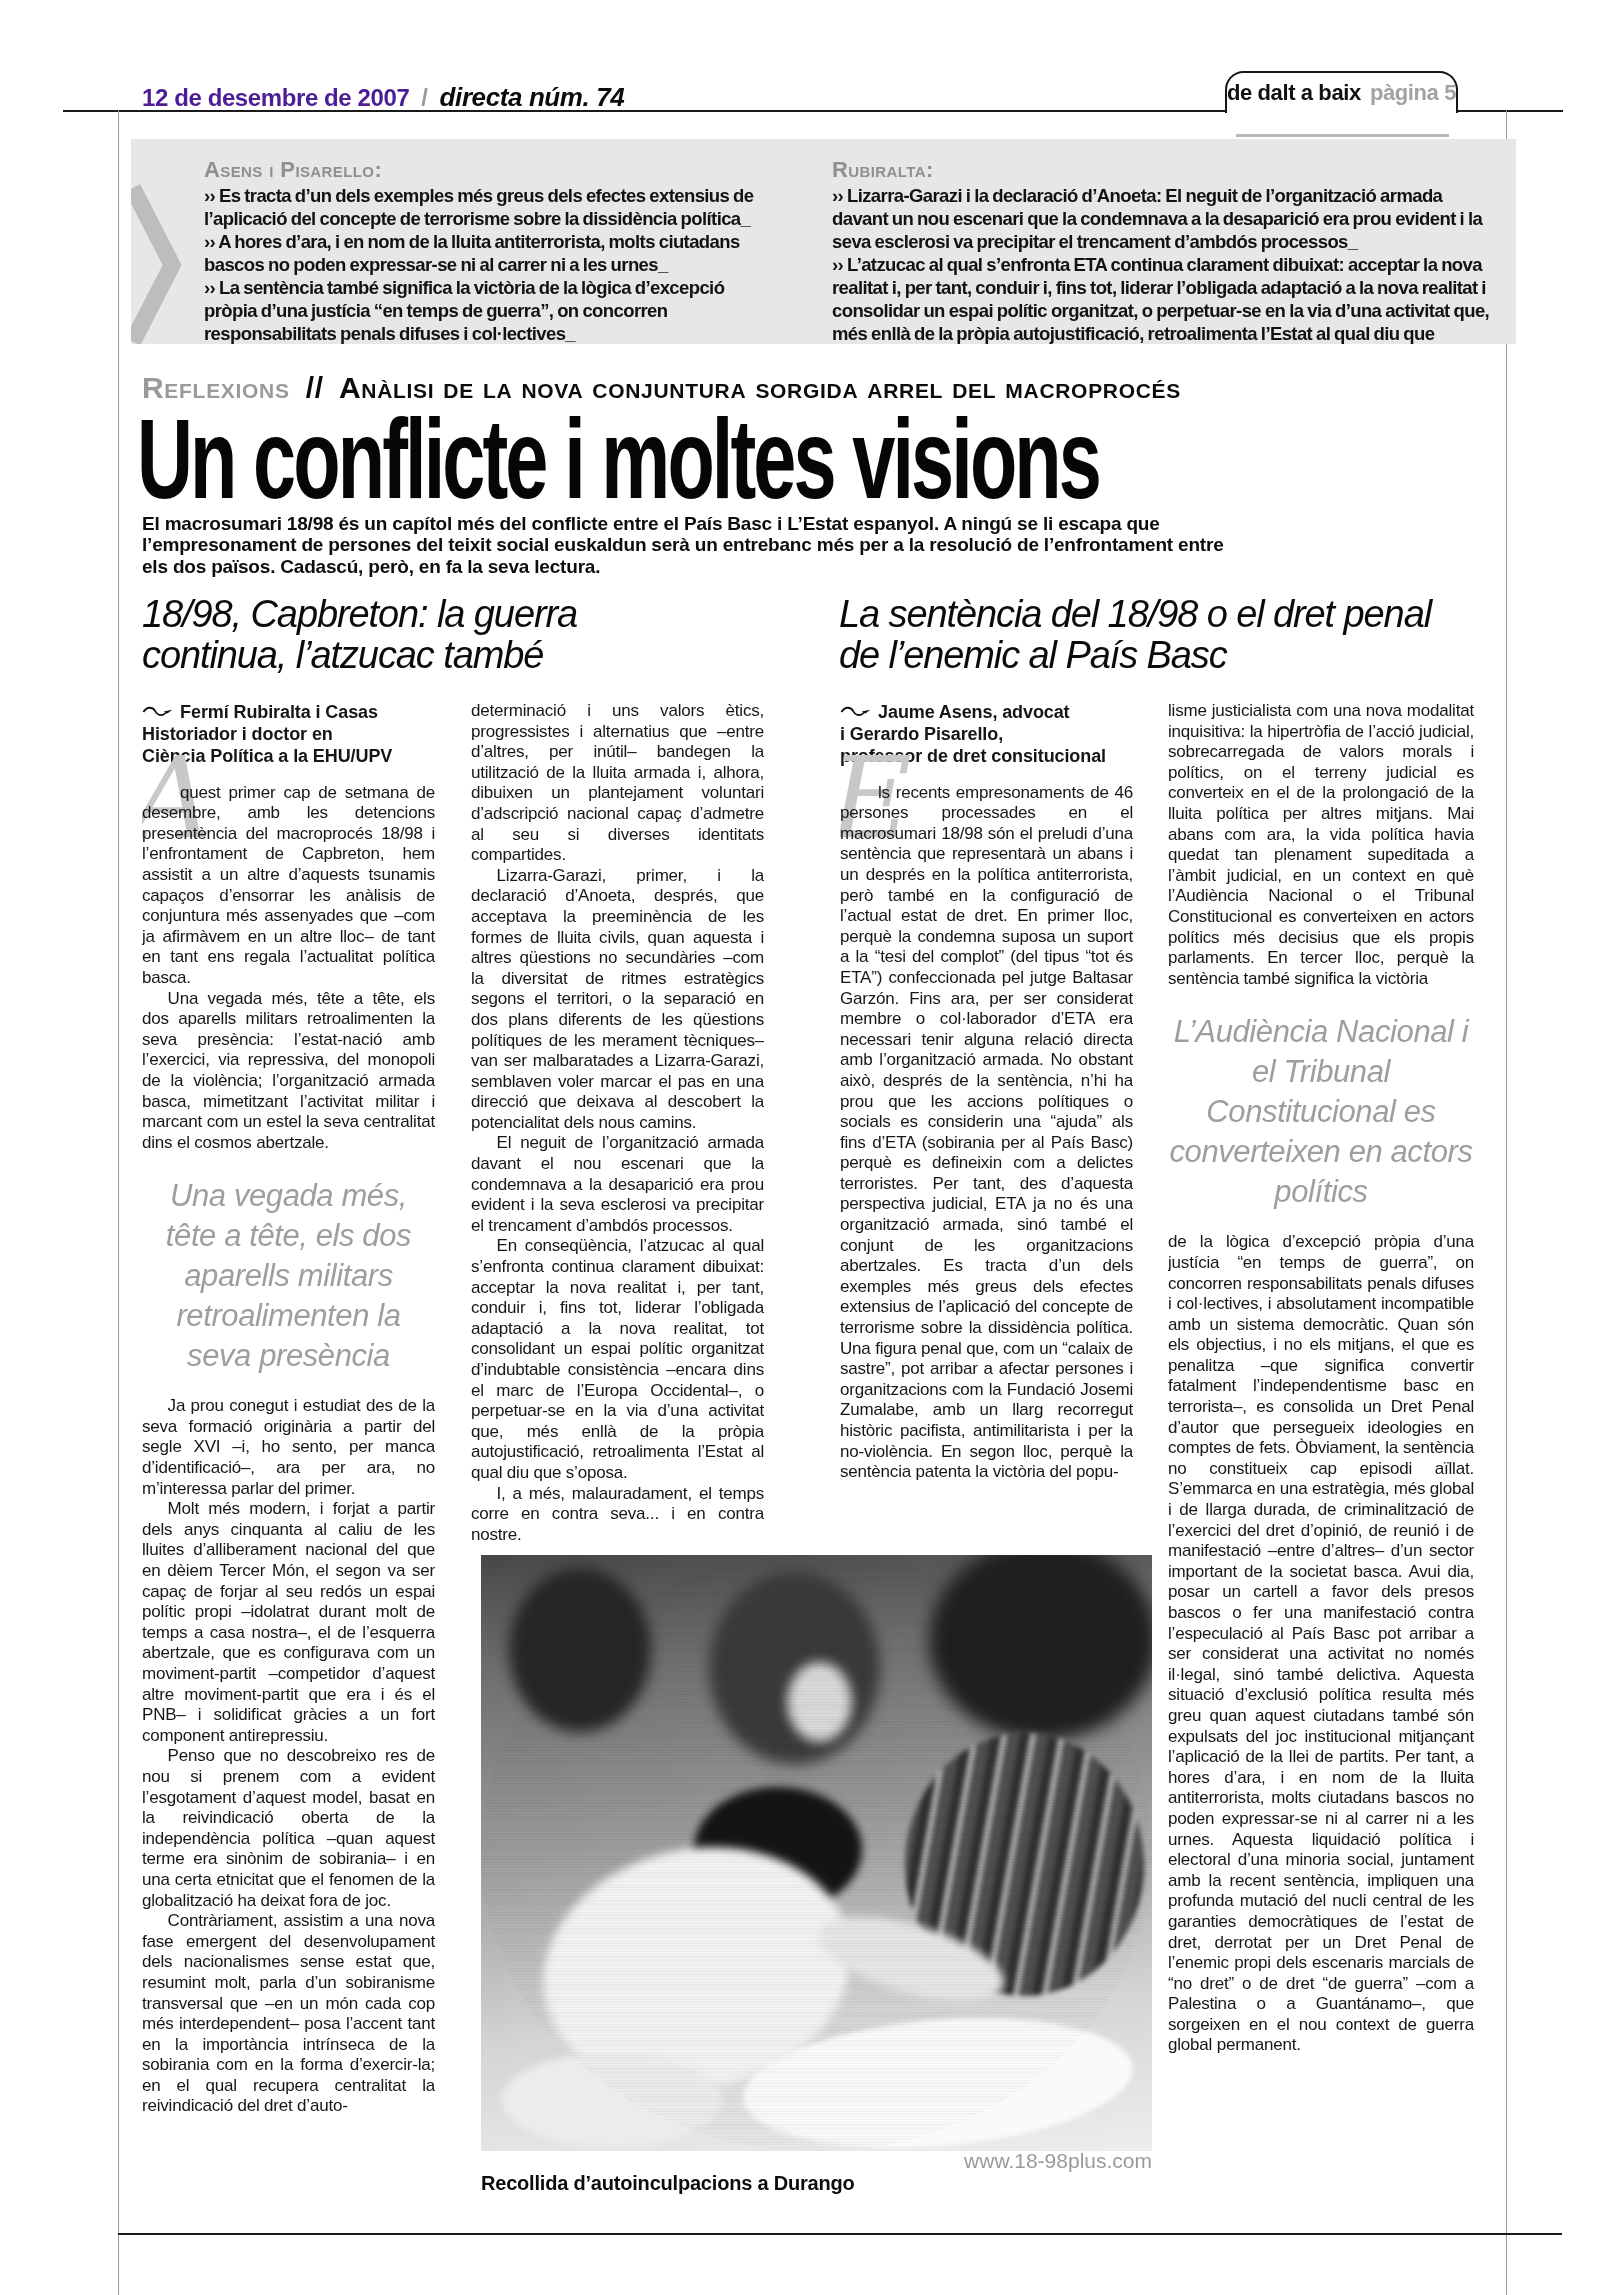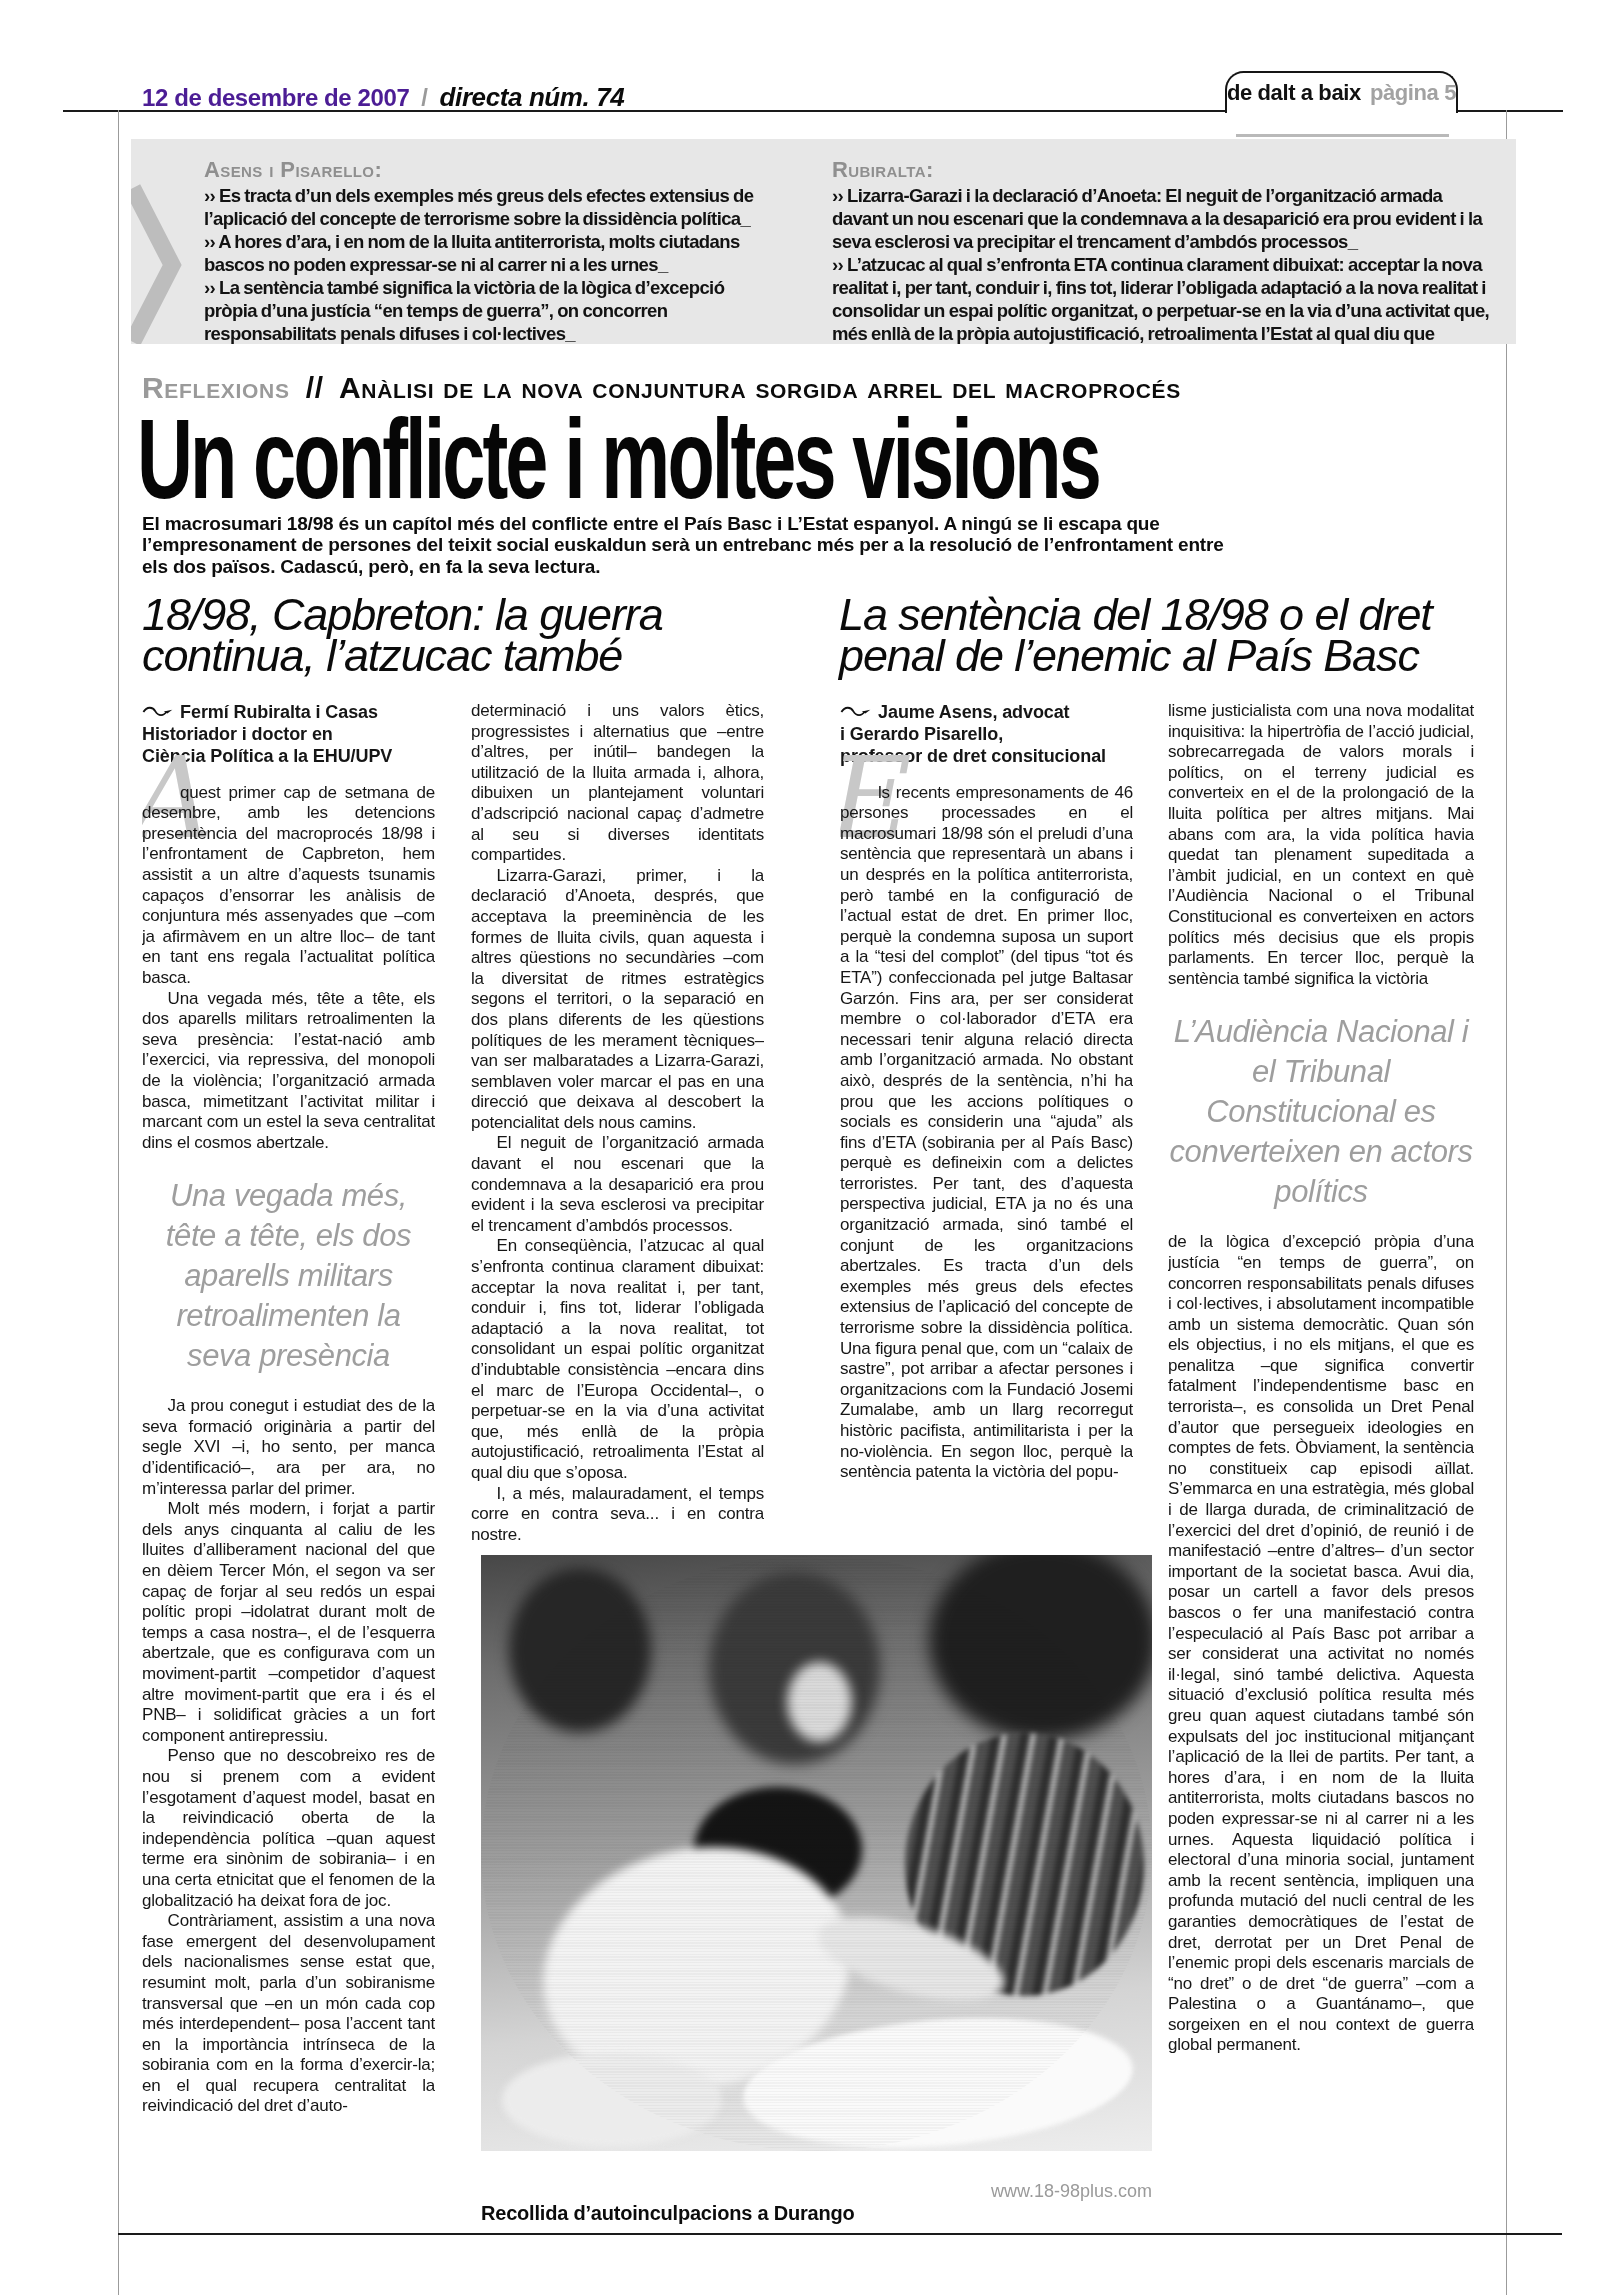--- a/index.html
+++ b/index.html
@@ -36,21 +36,21 @@
   
   .kicker{left:142px;top:371px;font-variant:small-caps;font-weight:bold;font-size:30px;letter-spacing:0.7px;white-space:nowrap;}
   .kicker .section{color:#9a9a9a;}
   .kicker .slashes{color:#0c0c0c;padding:0 7.1px;}
   .kicker .title{color:#0c0c0c;}
   .headline{left:137px;top:402px;font-weight:bold;font-size:114px;line-height:1.0;
     letter-spacing:-4.3px;white-space:nowrap;color:#060606;
     transform:scaleX(0.68);transform-origin:0 0;}
   .lead{left:142px;top:513px;width:1099px;font-weight:bold;font-size:19px;line-height:21.3px;letter-spacing:-0.2px;color:#0d0d0d;}
   
-  .arttitle{top:594px;font-style:italic;font-size:45px;line-height:41px;letter-spacing:-1.1px;color:#0b0b0b;}
+  .arttitle{top:594px;font-style:italic;font-size:38px;line-height:41px;letter-spacing:-1.1px;color:#0b0b0b;}
   .arttitle.left{left:142px;width:569px;}
   .arttitle.right{left:839px;width:612px;}
   
   .bodycol{position:absolute;top:701px;font-size:17px;line-height:20.6px;letter-spacing:-0.2px;
     text-align:justify;color:#161616;overflow:hidden;}
   .col1{left:142px;width:293px;height:1535px;}
   .col2{left:471px;width:293px;height:853px;}
   .col3{left:840px;width:293px;height:853px;}
   .col4{left:1168px;width:306px;height:1535px;}
   .para{margin:0;text-indent:25.6px;position:relative;z-index:1;}
@@ -78,21 +78,21 @@
     filter:blur(5px);transform:rotate(-12deg);}
   .ph-arm{left:334px;top:370px;width:192px;height:68px;background:#e6e6e6;border-radius:40%;
     filter:blur(4.3px);transform:rotate(16deg);}
   .ph-papers{left:265px;top:464px;width:384px;height:128px;background:#fafafa;border-radius:10%;
     filter:blur(2.8px);transform:skewX(-14deg) rotate(-3deg);}
   .ph-paper-left{left:21.3px;top:498px;width:220px;height:94px;background:#ececec;border-radius:12%;filter:blur(3.6px);}
   .ph-grain{left:0;top:0;width:671px;height:596px;border-radius:0;
     background:repeating-linear-gradient(0deg,rgba(0,0,0,0.035) 0 1.4px,transparent 1.4px 2.8px);}
   
   .photo-meta{left:481px;top:2152px;width:671px;}
-  .photo-credit{text-align:right;color:#9a9a9a;font-size:18px;line-height:18.5px;margin-top:30px;}
+  .photo-credit{text-align:right;color:#9a9a9a;font-size:21px;line-height:18.5px;}
   .photo-caption{font-weight:bold;font-size:20px;line-height:23px;letter-spacing:-0.2px;color:#0c0c0c;margin-top:1.4px;}
 </style>
 </head>
 <body>
 
 <div class="abs header-rule"></div>
 <div class="abs left-rule"></div>
 <div class="abs right-rule"></div>
 <div class="abs bottom-rule"></div>
 <div class="abs tab-underline"></div>

